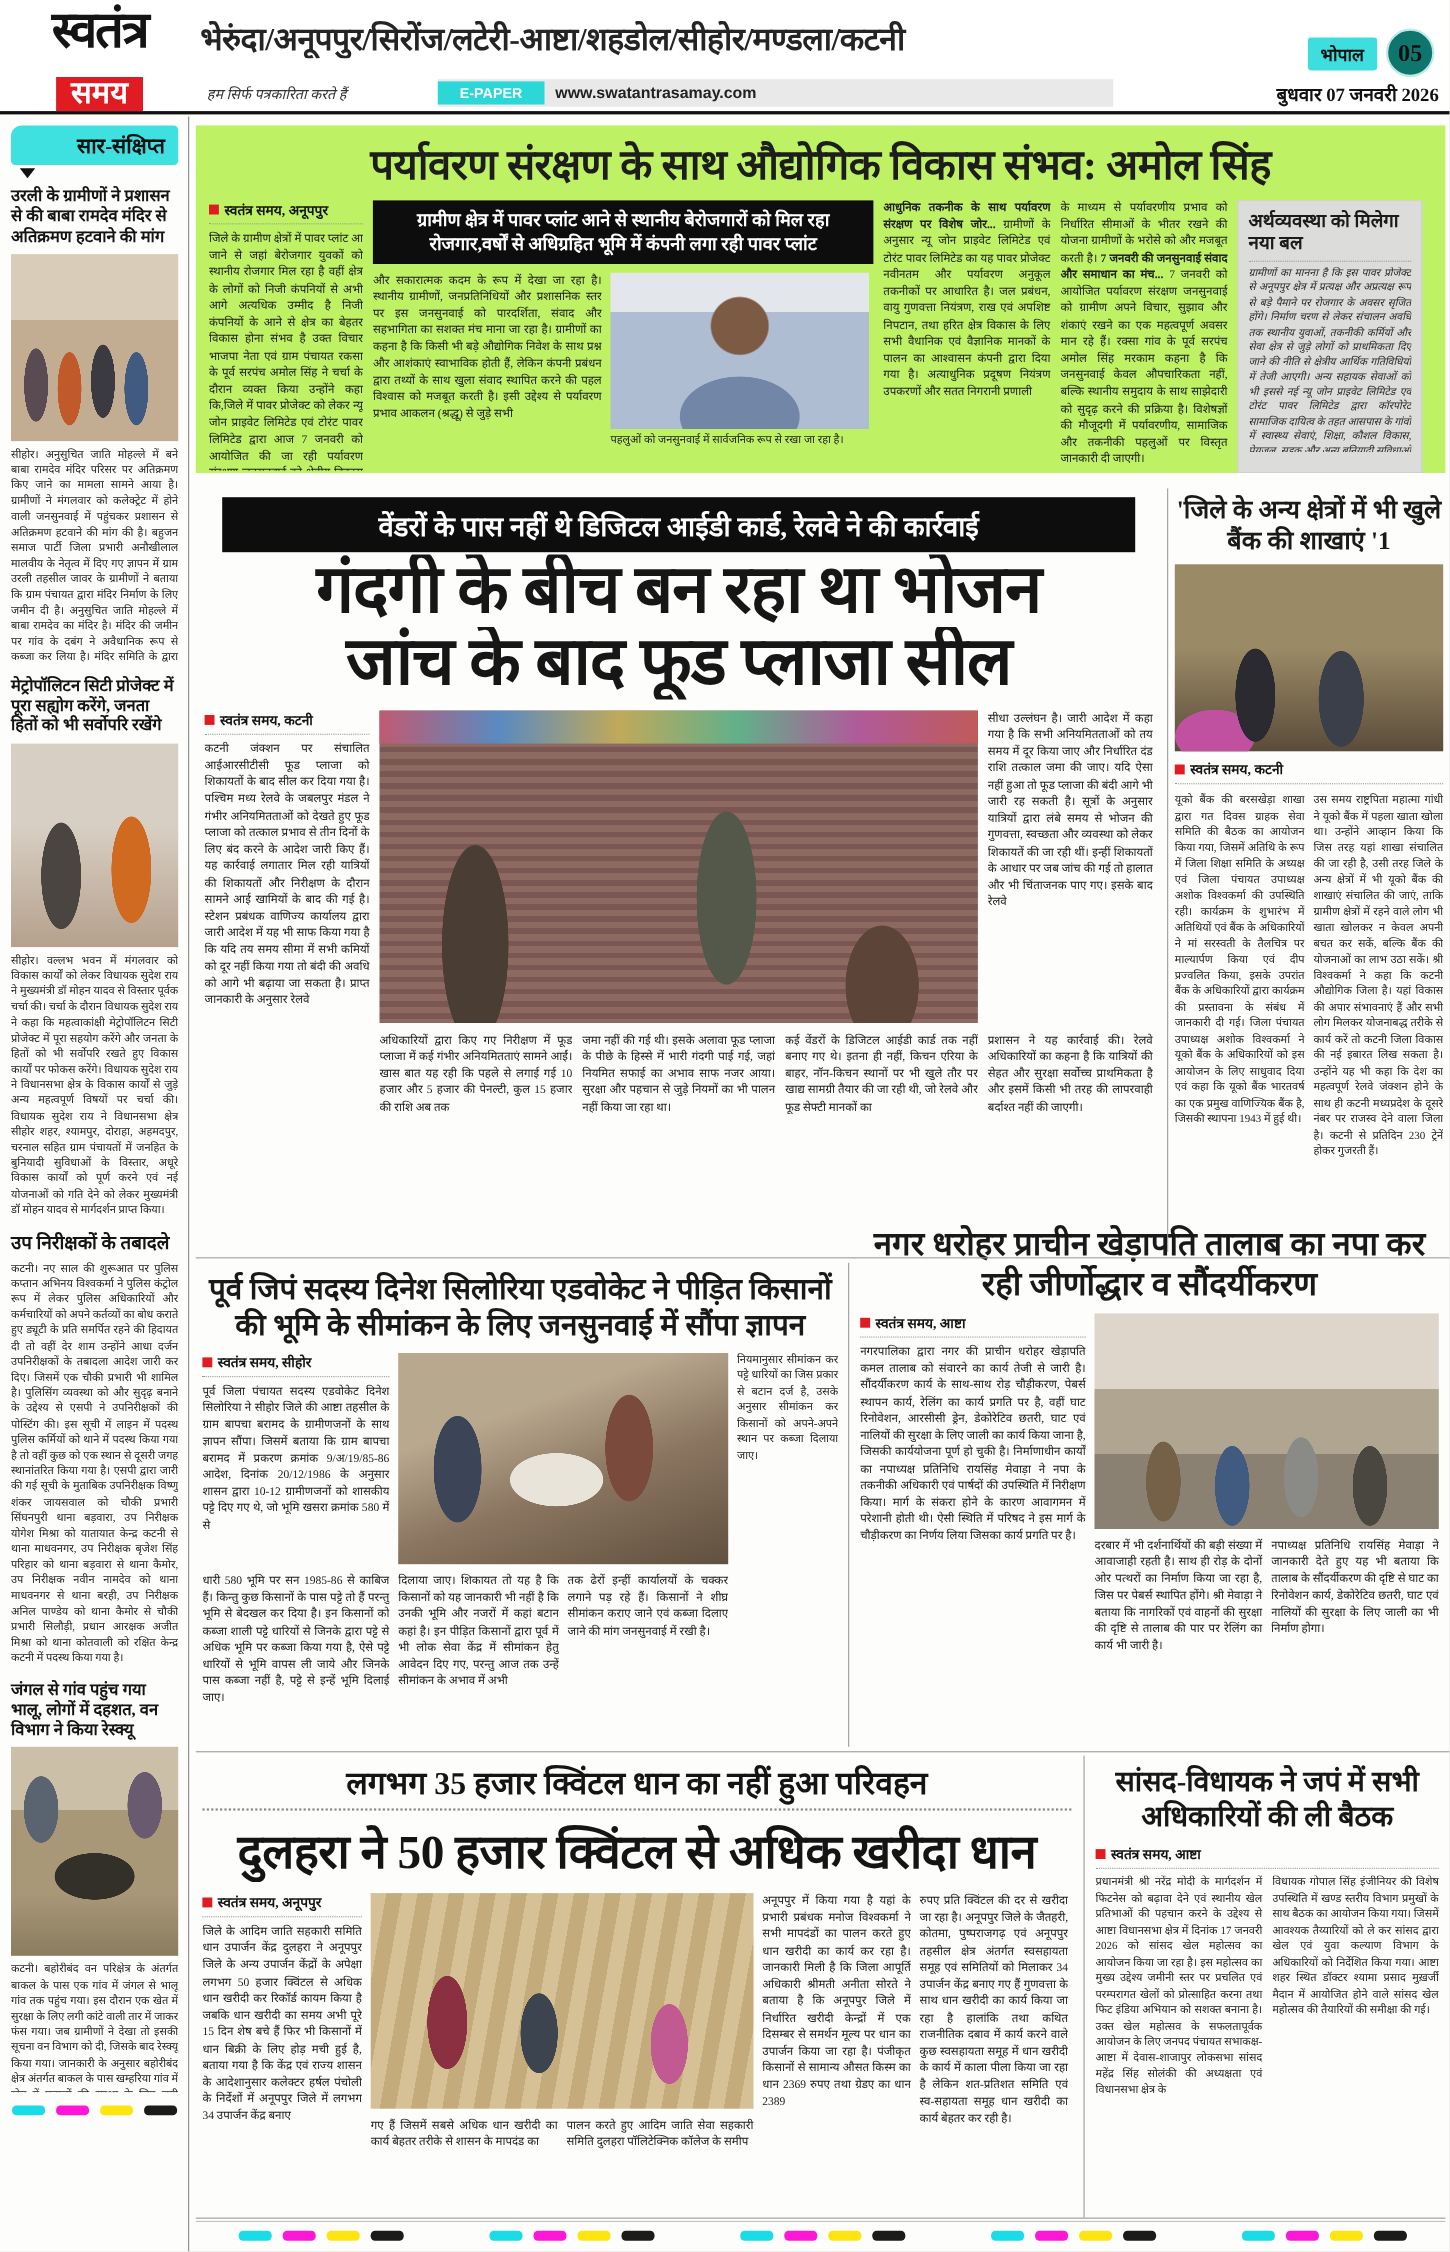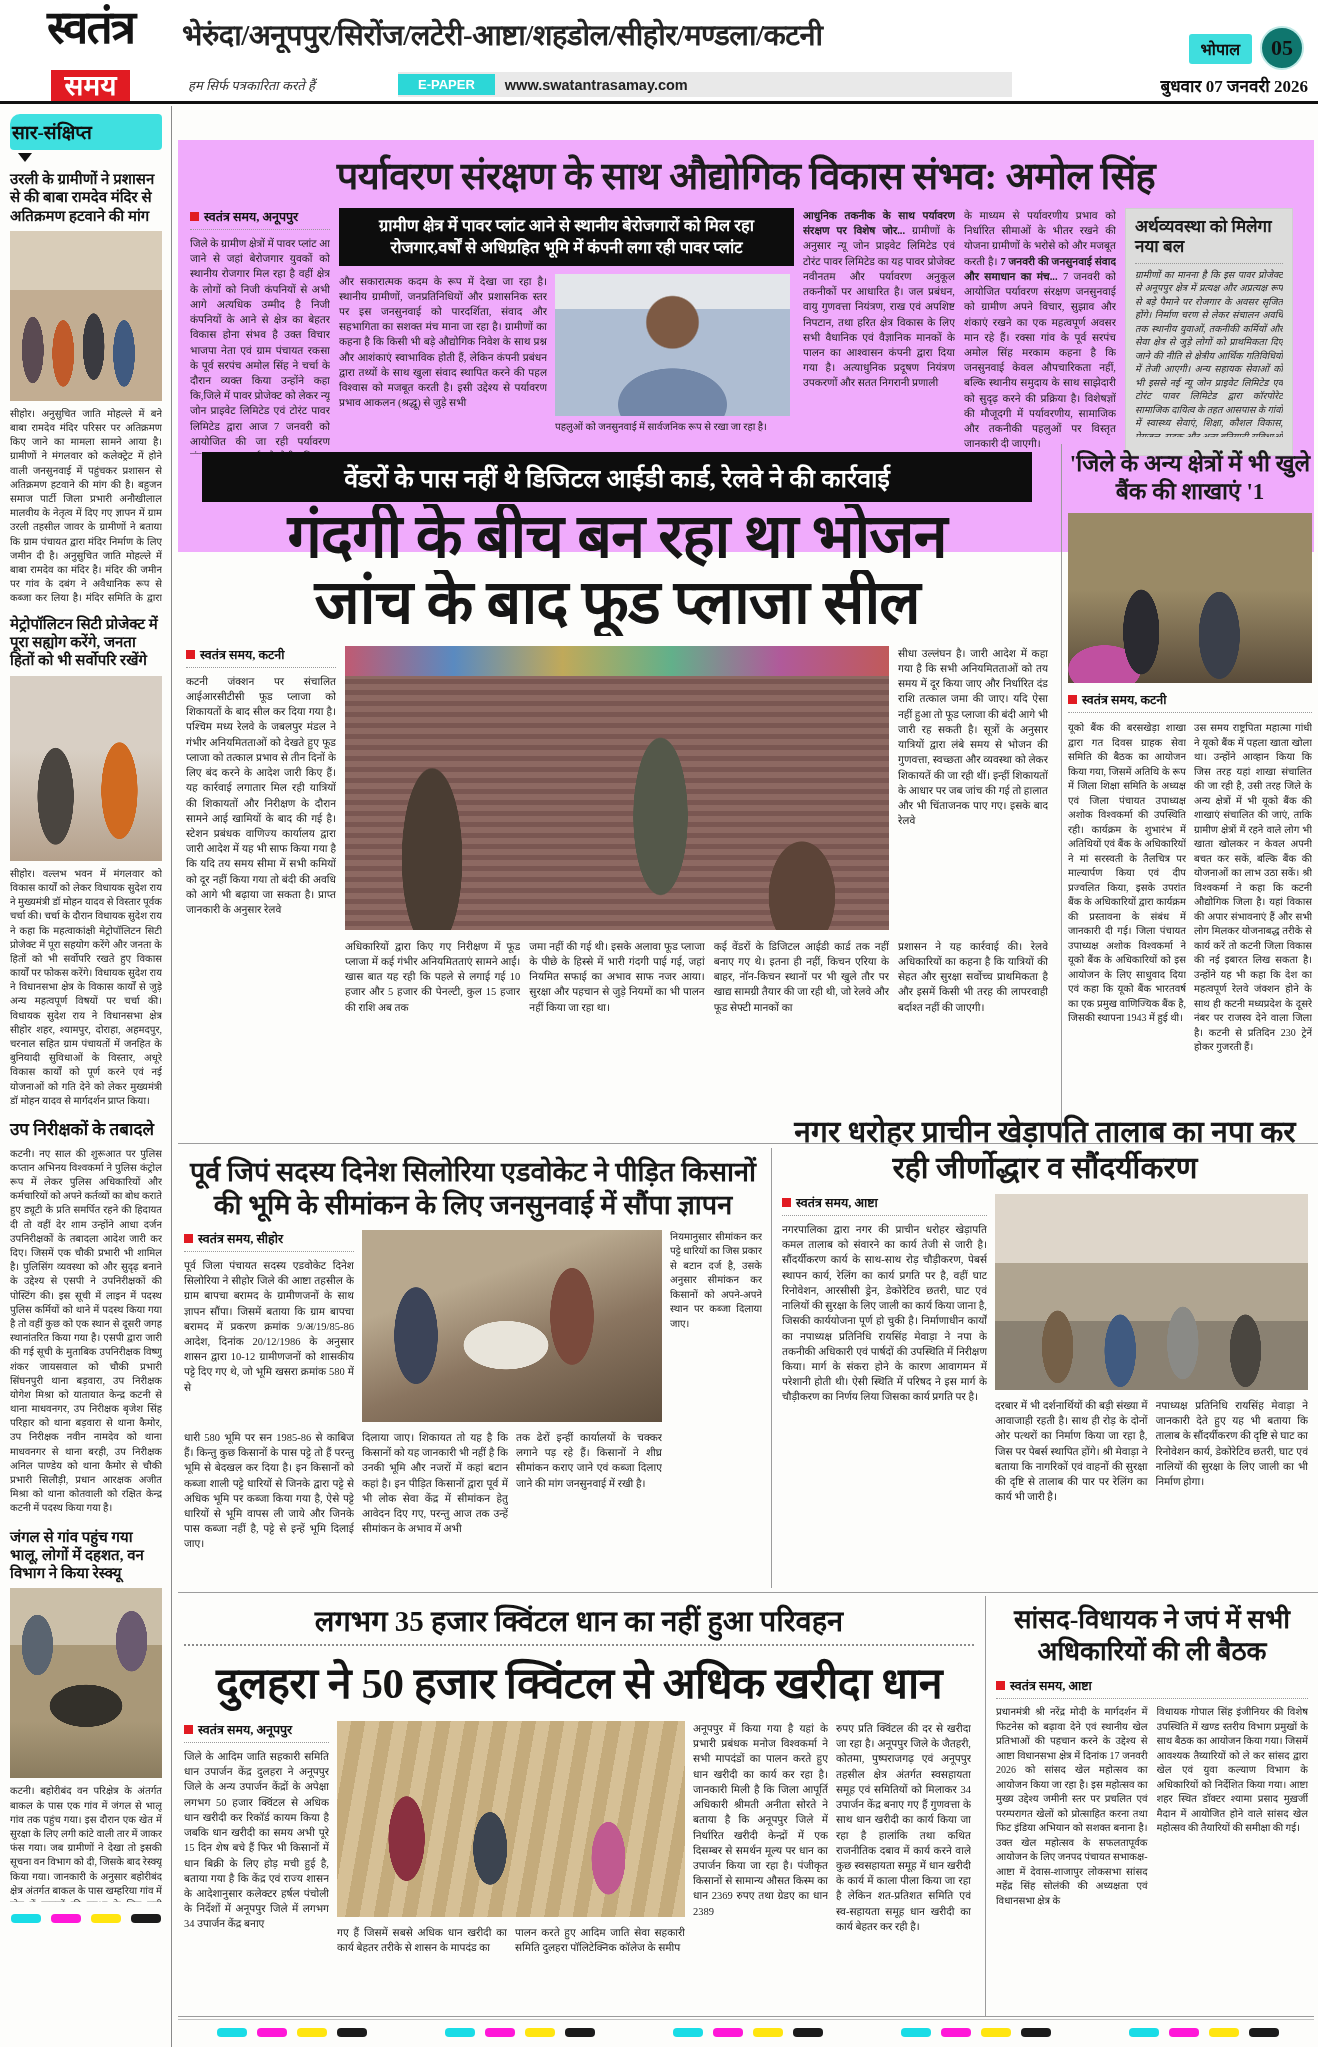--- a/index.html
+++ b/index.html
@@ -16,40 +16,40 @@
   .edition-badge { position:absolute; right:66px; top:34px; background:#3fdede; color:#111; font-weight:bold; font-size:16px; padding:4px 12px; border-radius:3px; }
   .page-circle { position:absolute; right:14px; top:26px; width:44px; height:44px; border-radius:50%; background:#0f766e; border:2px solid #bfe9e6; display:flex; align-items:center; justify-content:center; font-size:22px; font-weight:bold; color:#111; }
   .tagline { position:absolute; left:188px; top:76px; font-style:italic; font-size:13px; color:#333; }
   .epaper-bar { position:absolute; left:398px; top:72px; width:614px; height:25px; background:#e9e9e9; display:flex; align-items:center; }
   .epaper-badge { background:#2cd7d7; color:#fff; font-weight:bold; font-size:13px; padding:3px 20px; font-family:"Liberation Sans", sans-serif; }
   .website { font-weight:bold; font-size:14.5px; margin-left:10px; color:#222; font-family:"Liberation Sans", sans-serif; }
   .issue-date { position:absolute; right:10px; top:74px; font-weight:bold; font-size:17px; color:#111; }
 
   
   .sidebar { position:absolute; left:0; top:106px; width:172px; height:1941px; border-right:1px solid #8a8a8a; padding:8px 9px 4px 10px; overflow:hidden; background:#fdfdfb; }
-  .sidebar-title { background:#3fe0e0; color:#101010; text-align:left; font-weight:bold; font-size:19px; padding:5px 2px; border-radius:10px 4px 4px 4px; }
+  .sidebar-title { background:#3fe0e0; color:#101010; text-align:right; font-weight:bold; font-size:19px; padding:5px 12px; border-radius:10px 4px 4px 4px; }
   .sidebar-arrow { width:0; height:0; border-left:7px solid transparent; border-right:7px solid transparent; border-top:9px solid #111; margin:3px 0 2px 8px; }
   .brief { margin-bottom:12px; }
   .brief-headline { font-weight:bold; font-size:15px; line-height:1.22; color:#141414; margin:8px 0 6px; }
   .brief-photo { width:100%; }
   .brief-body { font-size:10px; line-height:1.42; text-align:justify; color:#232323; overflow:hidden; margin-top:6px; }
   .cmyk-row { display:flex; justify-content:center; gap:10px; }
   .chip { width:30px; height:9px; border-radius:4px; display:inline-block; }
   .chip.c { background:#19dce6; } .chip.m { background:#ff17d8; } .chip.y { background:#ffe50f; } .chip.k { background:#1b1b1b; }
 
   
   .byline { display:flex; align-items:center; gap:5px; font-weight:bold; font-size:12.5px; color:#141414; border-bottom:1px dotted #9a9a9a; padding-bottom:4px; margin-bottom:6px; }
   .sq { width:9px; height:9px; background:#e11b22; flex:0 0 auto; }
   .body { font-size:10.5px; line-height:1.45; text-align:justify; color:#212121; overflow:hidden; }
   .photo { position:relative; overflow:hidden; background:linear-gradient(160deg,#cfc4b0 0%,#a89a85 45%,#70655a 100%); }
   .hline { position:absolute; left:178px; width:1140px; height:1px; background:#9c9c9c; }
   .vline { position:absolute; width:1px; background:#9c9c9c; }
 
   
-  .story-env { position:absolute; left:178px; top:114px; width:1136px; height:412px; background:#f0abfc; padding:8px 12px; overflow:hidden;margin-top:26px; }
+  .story-env { position:absolute; left:178px; top:114px; width:1136px; height:316px; background:#bef264; padding:8px 12px; overflow:hidden; }
   .env-headline { font-size:38px; font-weight:bold; text-align:center; color:#1d1d1d; white-space:nowrap; overflow:hidden; letter-spacing:-0.5px; }
   .env-row { display:flex; gap:9px; margin-top:8px; height:248px; overflow:hidden; }
   .env-col1 { width:140px; flex:0 0 auto; }
   .env-mid { width:455px; flex:0 0 auto; }
   .kicker-box { background:#0d0d0d; color:#fff; font-weight:bold; font-size:16.5px; line-height:1.32; text-align:center; padding:7px 8px; }
   .env-mid-row { display:flex; gap:8px; margin-top:8px; }
   .env-mid-row .body { width:208px; }
   .env-photo-wrap { width:235px; }
   .photo--portrait { width:235px; height:142px;
     background: radial-gradient(circle at 50% 34%, #7d5a44 0 17%, rgba(0,0,0,0) 18%),

